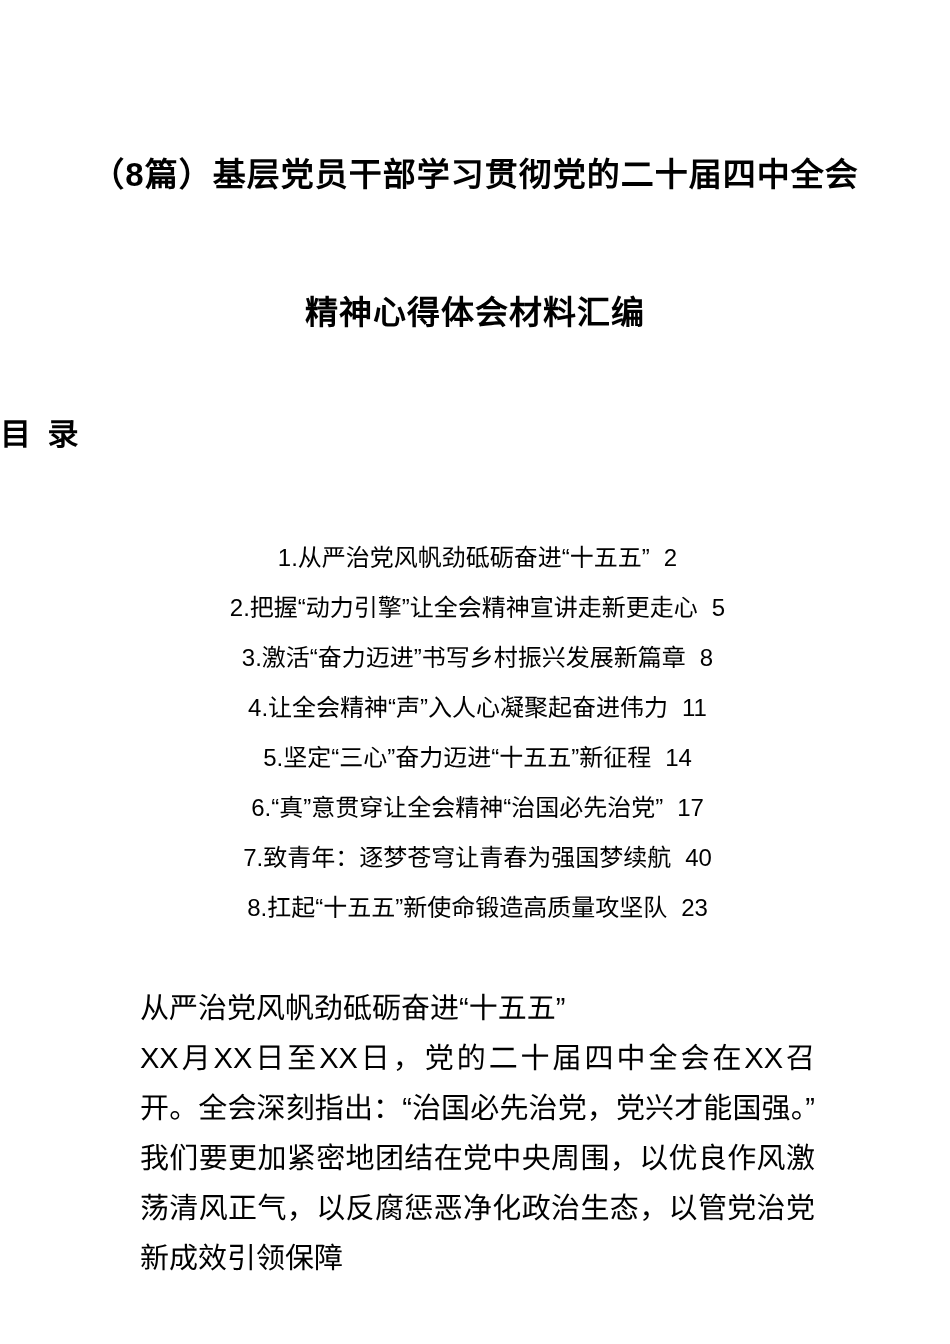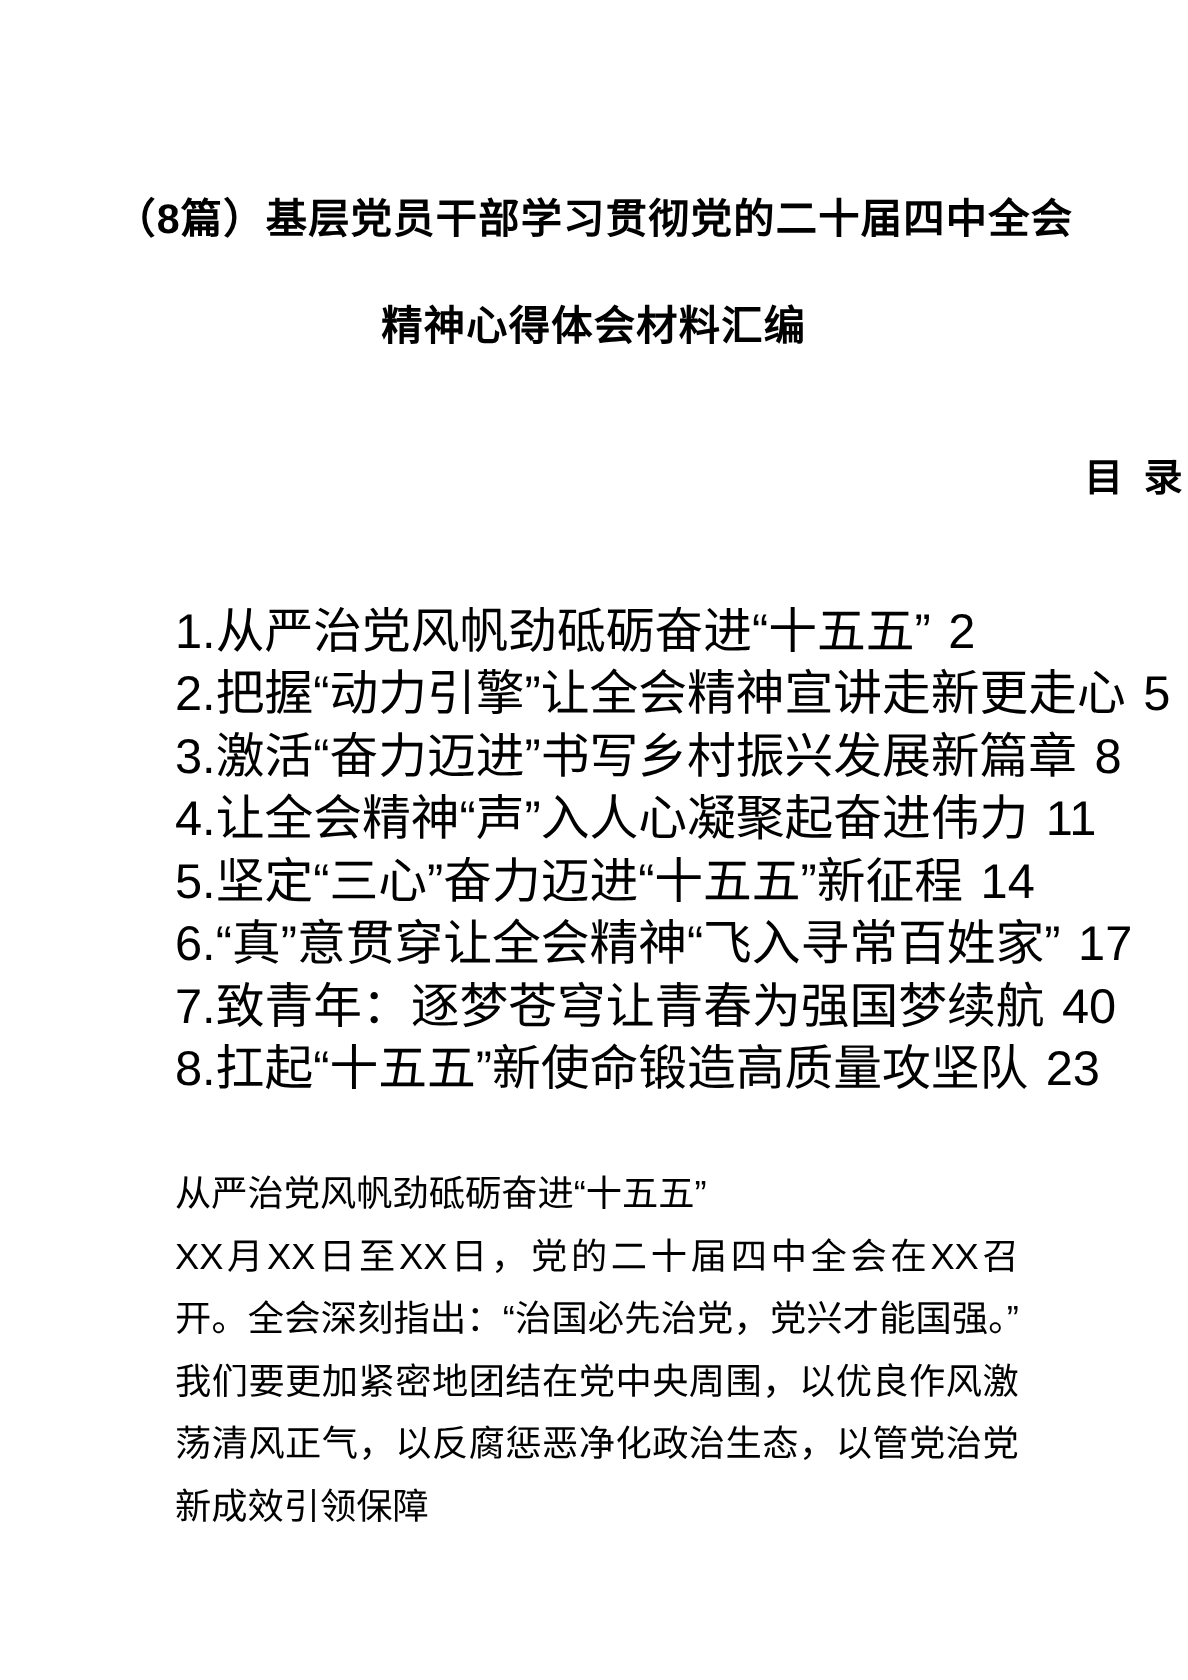--- a/index.html
+++ b/index.html
@@ -18,34 +18,35 @@
   }
   .doc-title-line {
     text-align: center;
     font-weight: bold;
     font-size: 33px;
     line-height: 46px;
     letter-spacing: 1px;
     white-space: nowrap;
   }
   .doc-title-line.l1 { margin-top: 152px; }
-  .doc-title-line.l2 { margin-top: 40px; }
+  .doc-title-line.l2 { margin-top: 92px; }
   .toc-heading {
     margin-top: 78px;
-    text-align: right;
+    text-align: left;
     font-weight: bold;
     font-size: 31px;
     line-height: 42px;
     letter-spacing: 4px;
   }
   .toc-list {
     margin-top: 77px;
     padding: 0 135px 0 140px;
-    font-size: 39px;
+    font-size: 24px;
     font-weight: 400;
+    text-align: center;
   }
   .toc-item {
     line-height: 50px;
     white-space: nowrap;
   }
   .toc-item .pg {
     margin-left: 14px;
   }
   .body-section {
     margin-top: 50px;
@@ -72,21 +73,21 @@
   <div class="doc-title-line l2">精神心得体会材料汇编</div>
 
   <div class="toc-heading">目 录</div>
 
   <div class="toc-list">
     <div class="toc-item"><span>1.</span><span>从严治党风帆劲砥砺奋进“十五五”</span><span class="pg">2</span></div>
     <div class="toc-item"><span>2.</span><span>把握“动力引擎”让全会精神宣讲走新更走心</span><span class="pg">5</span></div>
     <div class="toc-item"><span>3.</span><span>激活“奋力迈进”书写乡村振兴发展新篇章</span><span class="pg">8</span></div>
     <div class="toc-item"><span>4.</span><span>让全会精神“声”入人心凝聚起奋进伟力</span><span class="pg">11</span></div>
     <div class="toc-item"><span>5.</span><span>坚定“三心”奋力迈进“十五五”新征程</span><span class="pg">14</span></div>
-    <div class="toc-item"><span>6.</span><span>“真”意贯穿让全会精神“飞入寻常百姓家”</span><span class="pg">17</span></div>
+    <div class="toc-item"><span>6.</span><span>“真”意贯穿让全会精神“治国必先治党”</span><span class="pg">17</span></div>
     <div class="toc-item"><span>7.</span><span>致青年：逐梦苍穹让青春为强国梦续航</span><span class="pg">40</span></div>
     <div class="toc-item"><span>8.</span><span>扛起“十五五”新使命锻造高质量攻坚队</span><span class="pg">23</span></div>
   </div>
 
   <div class="body-section">
     <div class="article-heading">从严治党风帆劲砥砺奋进“十五五”</div>
     <div class="article-paragraph">XX月XX日至XX日，党的二十届四中全会在XX召开。全会深刻指出：“治国必先治党，党兴才能国强。”我们要更加紧密地团结在党中央周围，以优良作风激荡清风正气，以反腐惩恶净化政治生态，以管党治党新成效引领保障</div>
   </div>
 
 </div>

